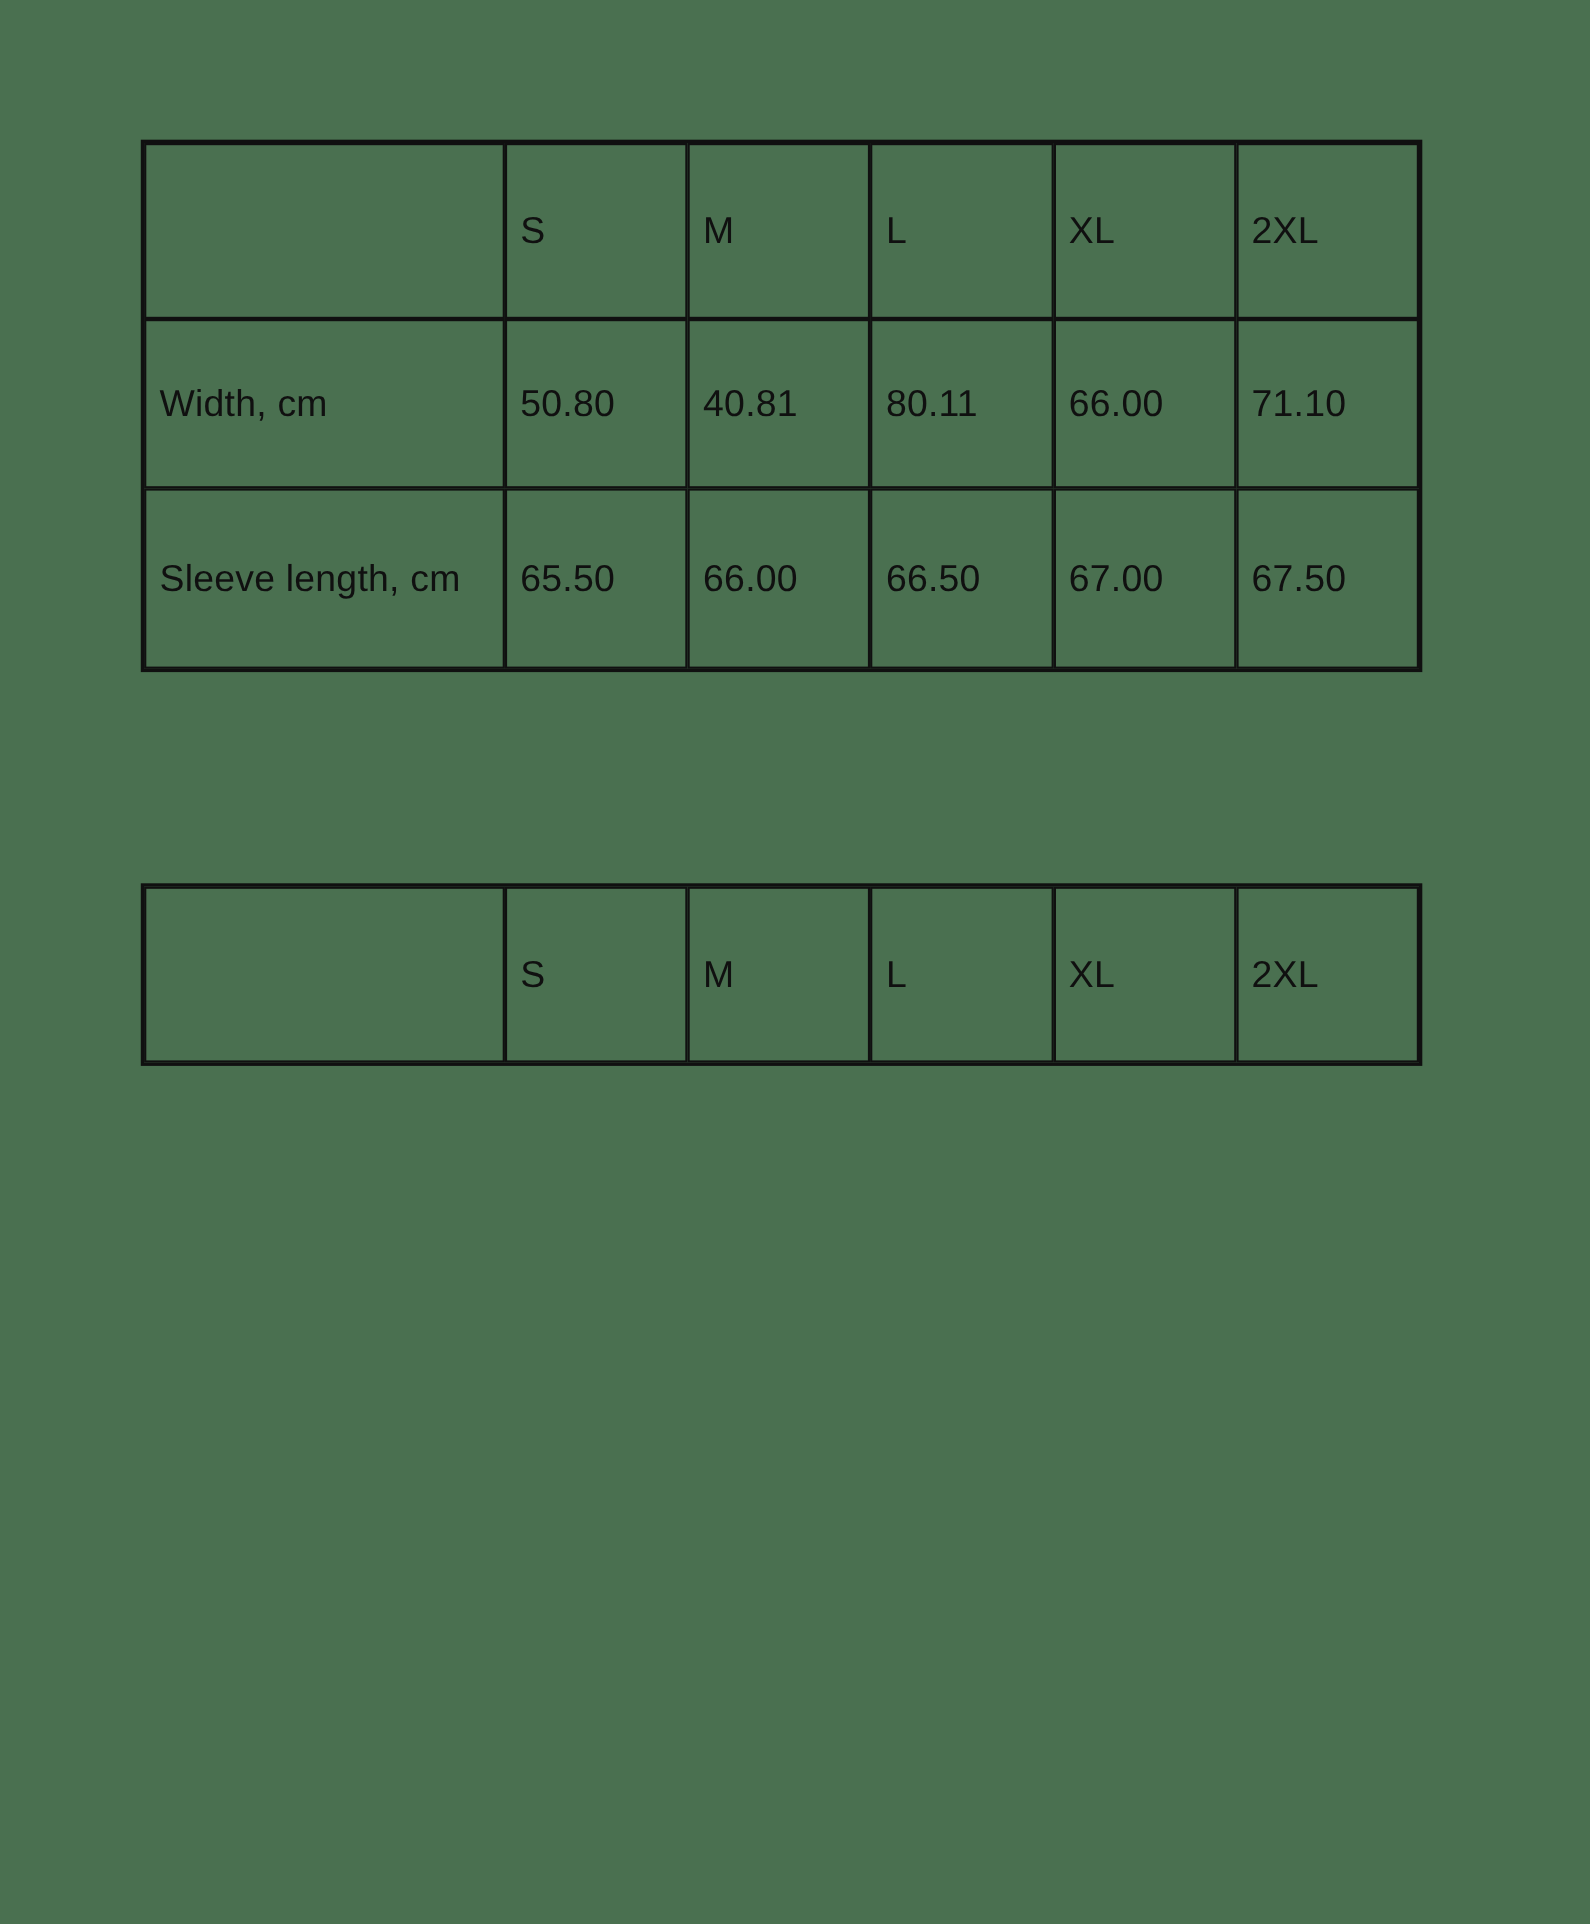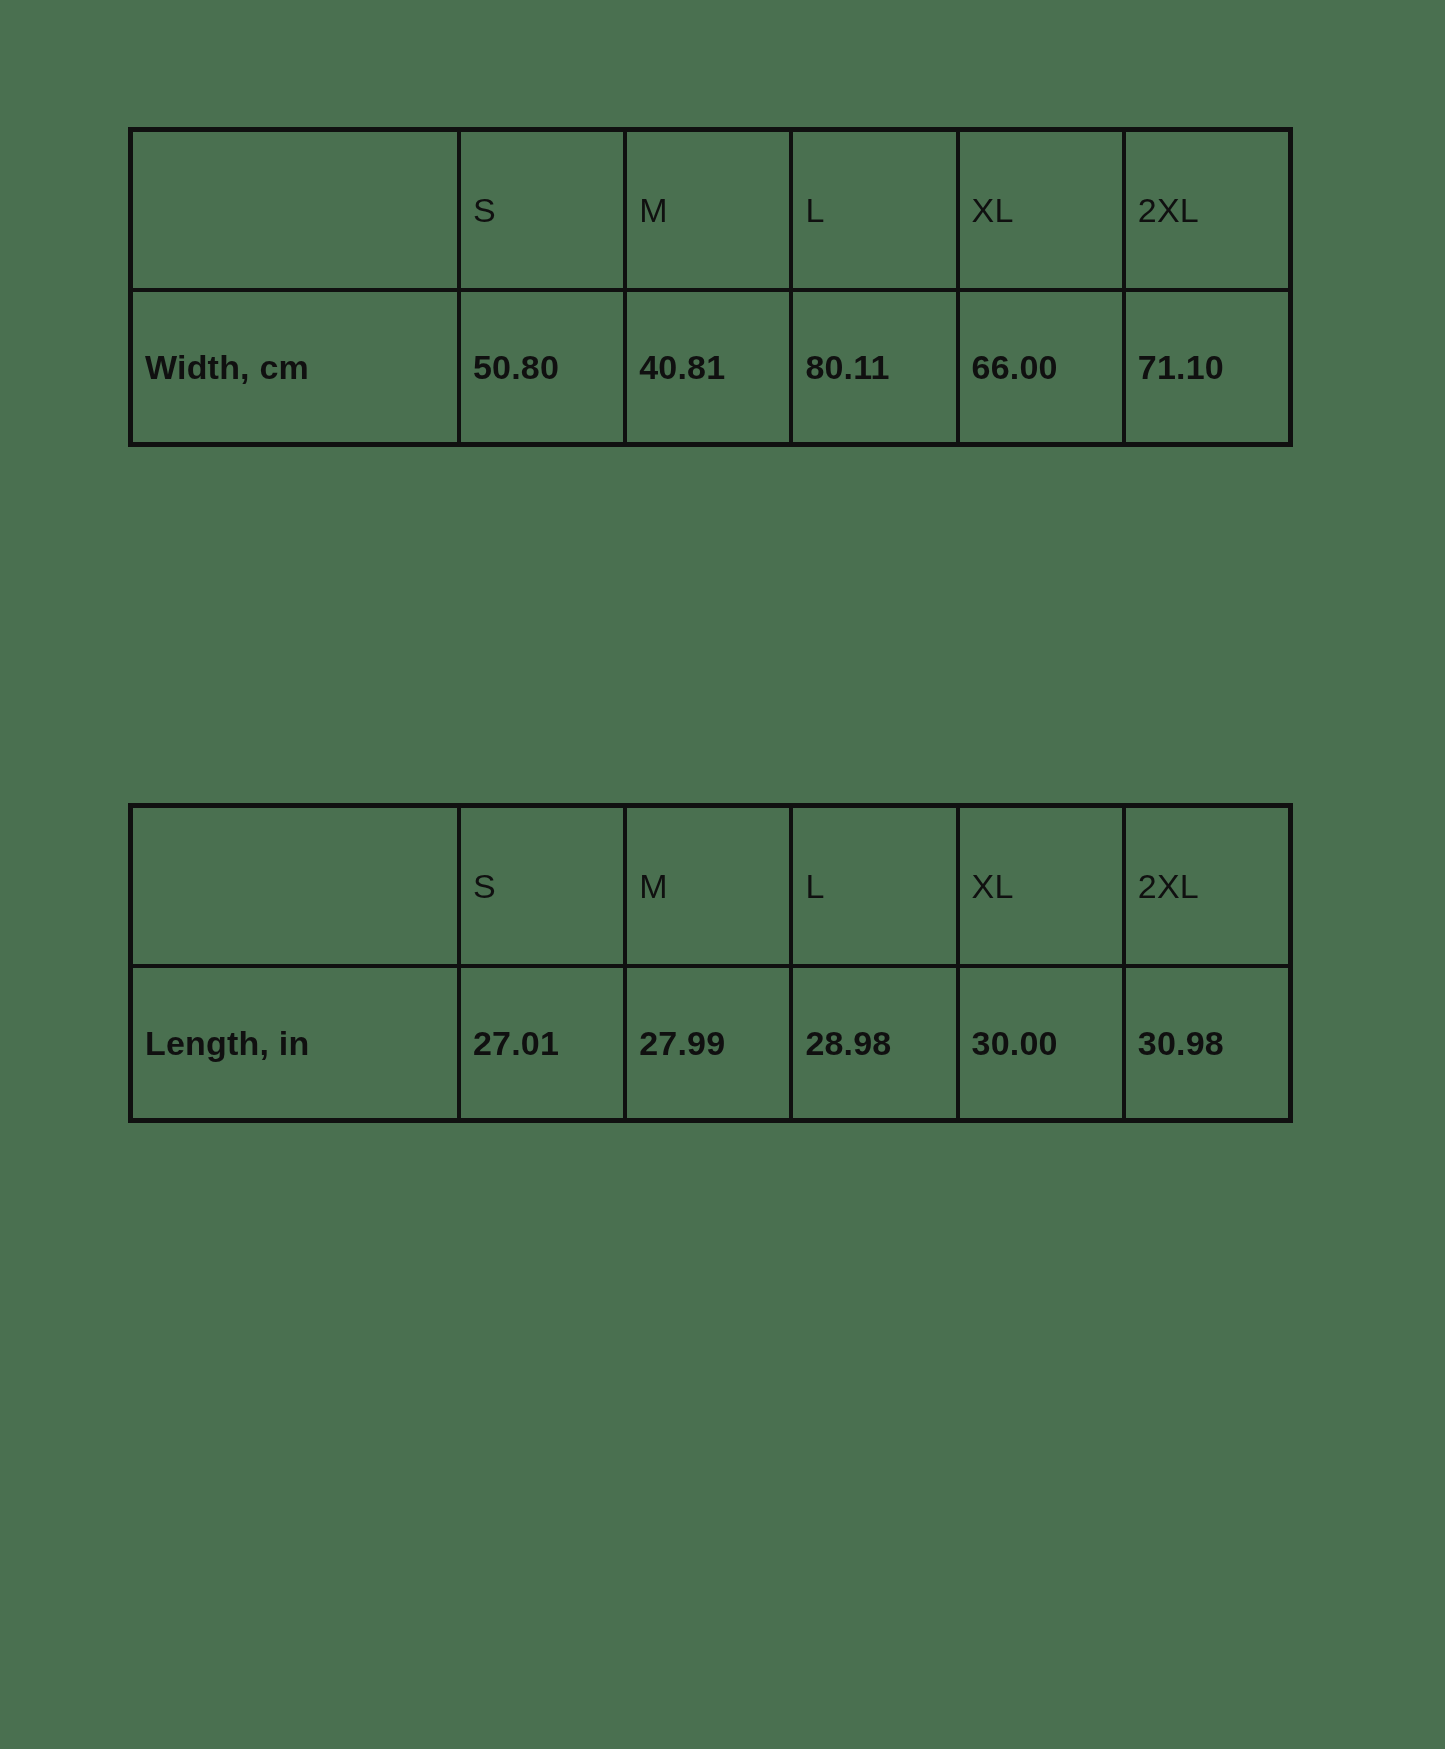--- a/index.html
+++ b/index.html
@@ -49,21 +49,21 @@
     vertical-align: middle;
     letter-spacing: 0.2px;
     background: transparent;
   }
 
   
   col.c-label { width: 296px; }
   col.c-size  { width: 150px; }
 
   tr.header-row td { height: 160px; }
-  tr.data-row td   { height: 154px; font-weight: bold; }
+  tr.data-row td   { height: 154px; }
   tr.tall-row td   { height: 164px; }
 
   td.label-cell {
     white-space: normal;
     word-break: normal;
   }
 
   td.empty-cell { }
 </style>
 </head>
@@ -91,20 +91,28 @@
           <td>2XL</td>
         </tr>
         <tr class="data-row">
           <td class="label-cell">Width, cm</td>
           <td>50.80</td>
           <td>40.81</td>
           <td>80.11</td>
           <td>66.00</td>
           <td>71.10</td>
         </tr>
+        <tr class="tall-row">
+          <td class="label-cell">Sleeve length, cm</td>
+          <td>65.50</td>
+          <td>66.00</td>
+          <td>66.50</td>
+          <td>67.00</td>
+          <td>67.50</td>
+        </tr>
       </tbody>
     </table>
   </div>
 
   <div class="table-wrap" id="table-in-wrap">
     <table class="size-table" id="table-in">
       <colgroup>
         <col class="c-label">
           <col class="c-size">
           <col class="c-size">
@@ -114,25 +122,17 @@
       </colgroup>
       <tbody>
         <tr class="header-row">
           <td class="empty-cell"></td>
           <td>S</td>
           <td>M</td>
           <td>L</td>
           <td>XL</td>
           <td>2XL</td>
         </tr>
-        <tr class="data-row">
-          <td class="label-cell">Length, in</td>
-          <td>27.01</td>
-          <td>27.99</td>
-          <td>28.98</td>
-          <td>30.00</td>
-          <td>30.98</td>
-        </tr>
       </tbody>
     </table>
   </div>
 
 </div>
 
 </body></html>

